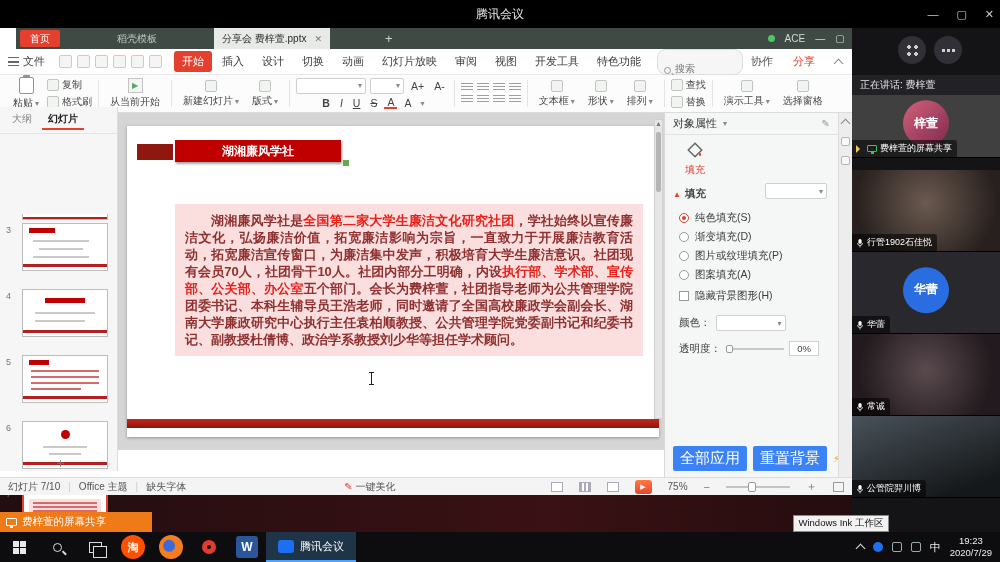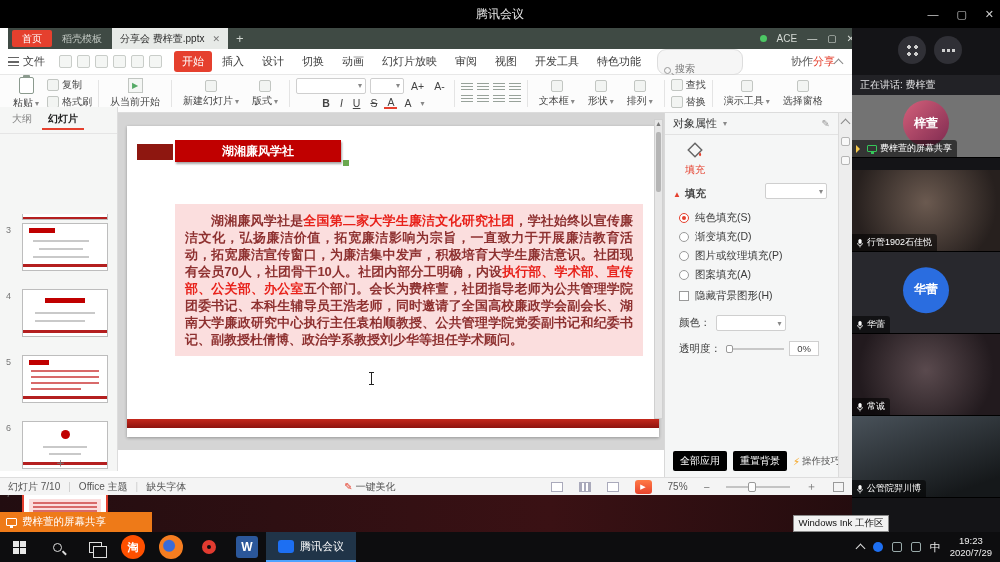--- a/index.html
+++ b/index.html
@@ -12,21 +12,21 @@
   .winctl { position:absolute; right:6px; top:0; height:28px; display:flex; align-items:center; gap:18px; color:#cfcfcf; font-size:11px; }
   .winctl span { cursor:default; }
 
   
   .desktop { position:absolute; left:0; top:495px; width:1000px; height:37px; background:linear-gradient(90deg,#220d10,#3a1114 55%,#1a0a0c); }
 
   
   .wps { position:absolute; left:0; top:28px; width:852px; height:467px; background:#fff; z-index:10; }
 
   
-  .tabbar { position:absolute; left:8px; top:0; width:852px; height:21px; background:#3f4a44; display:flex; align-items:center; }
+  .tabbar { position:absolute; left:16px; top:0; width:852px; height:21px; background:#3f4a44; display:flex; align-items:center;gap:47px; }
   .home-btn { background:#e5402e; color:#fff; font-size:10px; padding:2px 10px; height:17px; display:flex; align-items:center; margin-left:4px; border-radius:2px; }
   .docer-tab { color:#c3cac4; font-size:10px; padding:0 10px; }
   .doc-tab { background:#e7eae7; color:#2b2b2b; font-size:10px; height:21px; display:flex; align-items:center; gap:8px; padding:0 8px; }
   .doc-tab .x { color:#777; font-size:9px; }
   .tab-plus { color:#cfd5cf; font-size:13px; padding:0 8px; }
   .tabbar-right { margin-left:auto; display:flex; align-items:center; gap:10px; padding-right:5px; color:#d5dad5; font-size:10px; }
   .greendot { width:7px; height:7px; border-radius:50%; background:#4cc764; display:inline-block; }
   .tabbar-right .wc { font-size:10px; color:#d5dad5; }
 
   
@@ -36,21 +36,21 @@
   .hamb::after { content:""; position:absolute; left:0; top:3px; width:11px; height:1.5px; background:#666; }
   .qat { display:flex; gap:5px; margin:0 6px; }
   .qicon { width:13px; height:13px; border:1px solid #c9cdc9; background:#f4f6f4; border-radius:2px; }
   .mtabs { display:flex; align-items:center; gap:2px; margin-left:6px; }
   .mtab { padding:3px 8px; font-size:11px; color:#3c3c3c; border-radius:3px; white-space:nowrap; }
   .mtab.sel { background:#e5402e; color:#fff; }
   .msearch { margin-left:8px; width:86px; height:26px; border:1px solid #ddd; border-radius:9px; background:#f6f6f6; display:flex; align-items:flex-end; padding:0 6px; gap:4px; }
   .msearch input { border:0; background:transparent; width:58px; font-size:10px; outline:none; color:#444; }
   .lens { width:7px; height:7px; border:1.3px solid #999; border-radius:50%; position:relative; flex:0 0 auto; }
   .lens::after { content:""; position:absolute; left:6px; top:6px; width:4px; height:1.3px; background:#999; transform:rotate(45deg); }
-  .menubar-right { margin-left:auto; display:flex; align-items:center; gap:0; padding-right:10px; font-size:11px; }
+  .menubar-right { margin-left:auto; display:flex; align-items:center; gap:20px; padding-right:10px; font-size:11px; }
   .menubar-right .collab { color:#555; }
   .menubar-right .share { color:#e5402e; }
   .chev-up { width:7px; height:7px; border-left:1.5px solid #888; border-top:1.5px solid #888; transform:rotate(45deg); margin-top:3px; }
 
   
   .ribbon { position:absolute; left:0; top:47px; width:852px; height:38px; background:#fcfcfc; border-bottom:1px solid #dcdcdc; display:flex; align-items:stretch; padding:2px 4px; }
   .rgroup { display:flex; align-items:center; gap:3px; padding:0 4px; }
   .rsep { width:1px; background:#e4e4e4; margin:3px 2px; }
   .rbig { display:flex; flex-direction:column; align-items:center; justify-content:center; gap:2px; padding:1px 5px; border-radius:3px; }
   .rbig .rlabel { font-size:10px; color:#444; white-space:nowrap; }
@@ -124,21 +124,21 @@
   .prow { position:absolute; left:14px; display:flex; align-items:center; gap:6px; color:#3c3c3c; white-space:nowrap; }
   .radio { width:10px; height:10px; border:1.3px solid #9a9a9a; border-radius:50%; background:#fff; position:relative; flex:0 0 auto; }
   .radio.sel { border-color:#e5402e; }
   .radio.sel::after { content:""; position:absolute; left:2px; top:2px; width:4px; height:4px; border-radius:50%; background:#e5402e; }
   .chk { width:10px; height:10px; border:1.3px solid #9a9a9a; background:#fff; flex:0 0 auto; }
   .colorrow,.transrow { position:absolute; left:14px; display:flex; align-items:center; gap:5px; color:#3c3c3c; }
   .slider { width:58px; height:2px; background:#c8c8c8; position:relative; }
   .slider .hd { position:absolute; left:0; top:-3px; width:7px; height:8px; background:#fff; border:1px solid #999; border-radius:2px; }
   .valbox { width:30px; height:15px; border:1px solid #cfcfcf; background:#fff; font-size:9.5px; display:flex; align-items:center; justify-content:center; color:#444; }
   .props-foot { position:absolute; left:0; bottom:6px; width:174px; display:flex; align-items:center; gap:6px; padding:0 8px; }
-  .pbtn { background:#000000; color:#fff; font-size:10px; padding:3px 7px; border-radius:2px; white-space:nowrap; }
+  .pbtn { background:#3b82f6; color:#fff; font-size:15px; padding:3px 7px; border-radius:2px; white-space:nowrap; }
   .tips { display:flex; align-items:center; gap:2px; color:#555; font-size:9.5px; white-space:nowrap; }
   .bolt { color:#f5a623; font-size:10px; }
 
   
   .dock { position:absolute; left:838px; top:85px; width:14px; height:364px; background:#ededed; border-left:1px solid #dcdcdc; display:flex; flex-direction:column; align-items:center; padding-top:4px; gap:10px; }
   .dock .chev-up { border-color:#888; }
   .dockic { width:9px; height:9px; border:1px solid #b5b5b5; background:#f8f8f8; border-radius:2px; }
 
   
   .statusbar { position:absolute; left:0; top:449px; width:852px; height:18px; background:#f4f4f4; border-top:1px solid #ddd; display:flex; align-items:center; font-size:10px; color:#555; padding:0 8px; gap:8px; }
@@ -162,21 +162,21 @@
       radial-gradient(circle 2px at 2px 2px,#cfcfcf 98%,transparent),
       radial-gradient(circle 2px at 9px 2px,#cfcfcf 98%,transparent),
       radial-gradient(circle 2px at 2px 9px,#cfcfcf 98%,transparent),
       radial-gradient(circle 2px at 9px 9px,#cfcfcf 98%,transparent); }
   .dots3 { width:13px; height:3px; background:
       radial-gradient(circle 1.5px at 1.5px 1.5px,#cfcfcf 98%,transparent),
       radial-gradient(circle 1.5px at 6.5px 1.5px,#cfcfcf 98%,transparent),
       radial-gradient(circle 1.5px at 11.5px 1.5px,#cfcfcf 98%,transparent); }
   .speakingbar { position:absolute; left:0; top:47px; width:148px; height:20px; background:#222226; color:#e4e4e6; font-size:10px; display:flex; align-items:center; padding:0 8px; white-space:nowrap; overflow:hidden; }
   .tile { position:absolute; left:0; width:148px; border-bottom:1px solid #000; overflow:hidden; }
-  .t1 { top:67px; height:63px; background:#737373; }
+  .t1 { top:67px; height:63px; background:#404040; }
   .t2 { top:142px; height:82px; background:radial-gradient(circle at 50% 40%,#6b5a50,#27201e 80%); }
   .t3 { top:224px; height:82px; background:#28282d; }
   .t4 { top:306px; height:82px; background:radial-gradient(circle at 50% 45%,#5a4a4e,#221a1e 78%); }
   .t5 { top:388px; height:82px; background:linear-gradient(160deg,#49525a,#15181a 85%); }
   .avatar { position:absolute; left:50%; top:50%; transform:translate(-50%,-56%); width:46px; height:46px; border-radius:50%; color:#fff; font-size:12px; display:flex; align-items:center; justify-content:center; font-weight:bold; }
   .av1 { background:linear-gradient(135deg,#d4607a,#7e2a50); }
   .av3 { background:#2a6de0; }
   .tlabel { position:absolute; left:0; bottom:0; display:flex; align-items:center; gap:3px; background:rgba(0,0,0,.55); padding:2px 5px 2px 4px; border-radius:0 3px 0 0; color:#fff; font-size:9px; white-space:nowrap; max-width:148px; overflow:hidden; }
   .micsvg { flex:0 0 auto; }
   .monitor { width:10px; height:7px; border:1.2px solid #35c759; border-radius:1px; position:relative; flex:0 0 auto; }

